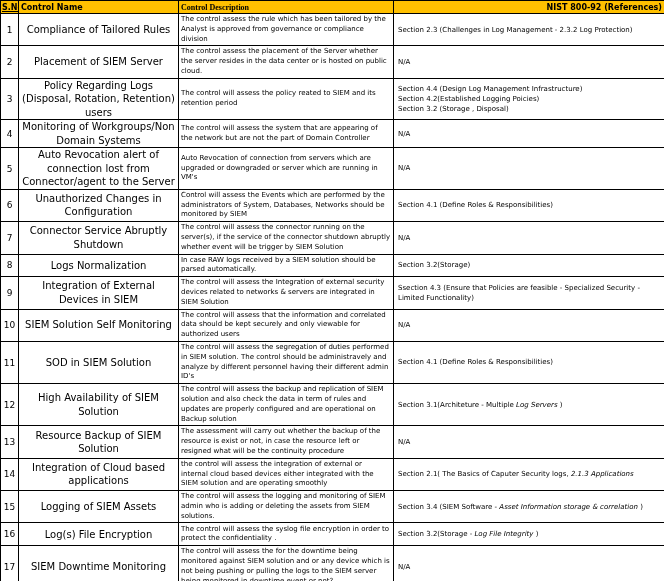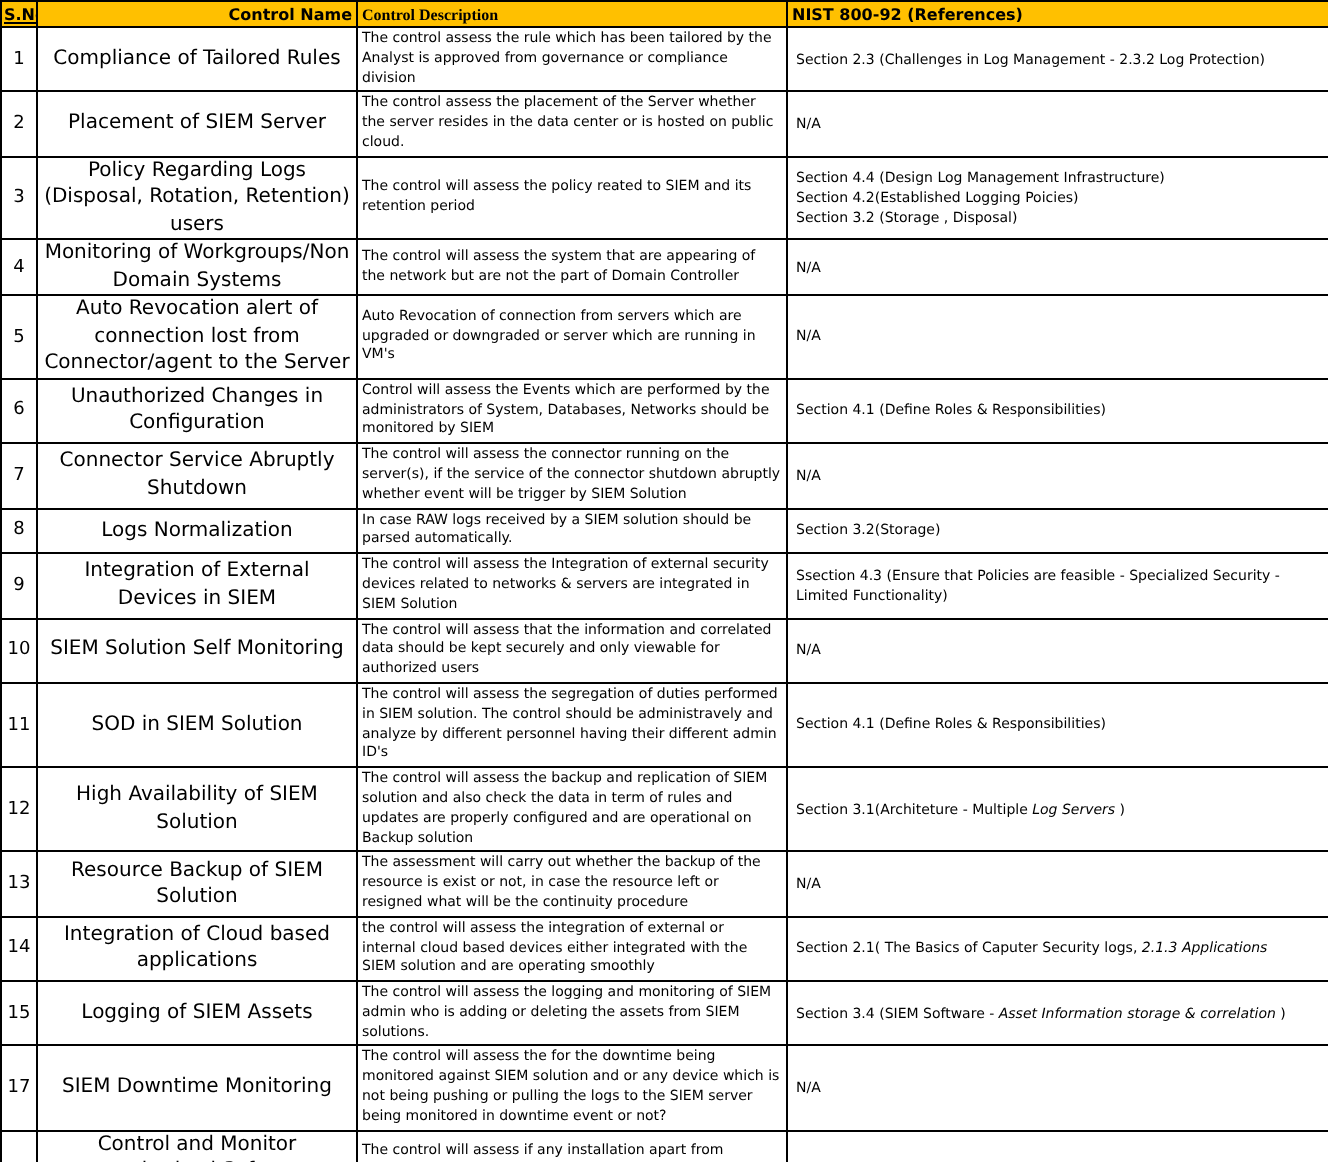--- a/index.html
+++ b/index.html
@@ -21,23 +21,23 @@
   }
   thead th {
     background: var(--header-bg);
     height: 13px;
     font-size: 8px; font-weight: bold;
     padding: 0 2px;
     white-space: nowrap;
   }
   th.h-sno  { text-align: left; padding: 0 0 0 1px; }
   th.h-sno .u { text-decoration: underline; }
-  th.h-name { text-align: right; }
+  th.h-name { text-align: left; }
   th.h-desc { text-align: left; font-family: Liberation Serif, serif; }
-  th.h-ref  { text-align: left; }
+  th.h-ref  { text-align: right; }
 
   td.c-sno  { text-align: center; font-size: 9px; padding: 0; }
   td.c-name { text-align: center; font-size: 10px; line-height: 1.35; padding: 0 2px; }
   td.c-desc { text-align: left;   font-size: 7px; line-height: 1.4;  padding: 1px 2px; }
   td.c-ref  { text-align: left; font-size: 7px; line-height: 1.45; padding: 0 4px; white-space: pre-line; }
   td.c-ref i { }
 
   tbody tr:nth-child(1)  { height: 31px; }
   tbody tr:nth-child(2)  { height: 24px; }
   tbody tr:nth-child(3)  { height: 28px; }
@@ -178,20 +178,26 @@
     <td class="c-ref"><span>Section 2.1( The Basics of Caputer Security logs, </span><i>2.1.3 Applications</i><span></span></td>
   </tr>
 
   <tr>
     <td class="c-sno">15</td>
     <td class="c-name">Logging of SIEM Assets</td>
     <td class="c-desc">The control will assess the logging and monitoring of SIEM admin who is adding or deleting the assets from SIEM solutions.</td>
     <td class="c-ref"><span>Section 3.4 (SIEM Software - </span><i>Asset Information storage &amp; correlation</i><span> )</span></td>
   </tr>
 
+  <tr>
+    <td class="c-sno">16</td>
+    <td class="c-name">Log(s) File Encryption</td>
+    <td class="c-desc">The control will assess the syslog file encryption in order to protect the confidentiality .</td>
+    <td class="c-ref"><span>Section 3.2(Storage - </span><i>Log File Integrity</i><span> )</span></td>
+  </tr>
 
   <tr>
     <td class="c-sno">17</td>
     <td class="c-name">SIEM Downtime Monitoring</td>
     <td class="c-desc">The control will assess the for the downtime being monitored against SIEM solution and or any device which is not being pushing or pulling the logs to the SIEM server being monitored in downtime event or not?</td>
     <td class="c-ref"><span>N/A</span><i></i><span></span></td>
   </tr>
 
   <tr>
     <td class="c-sno">18</td>

